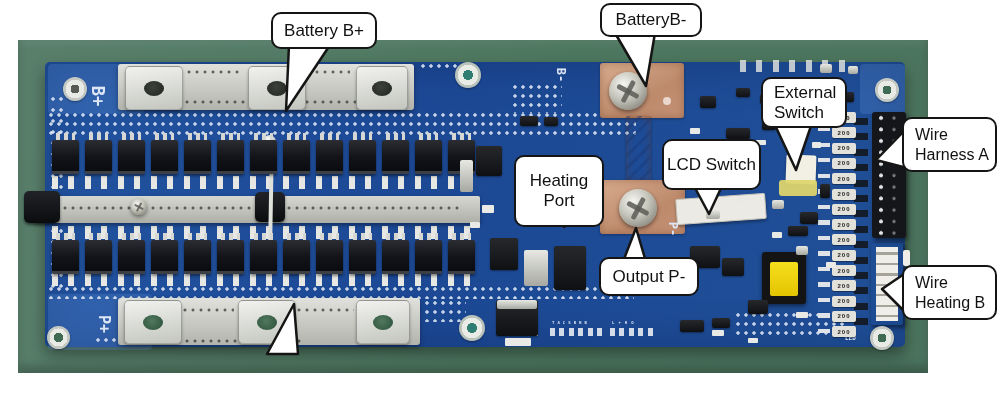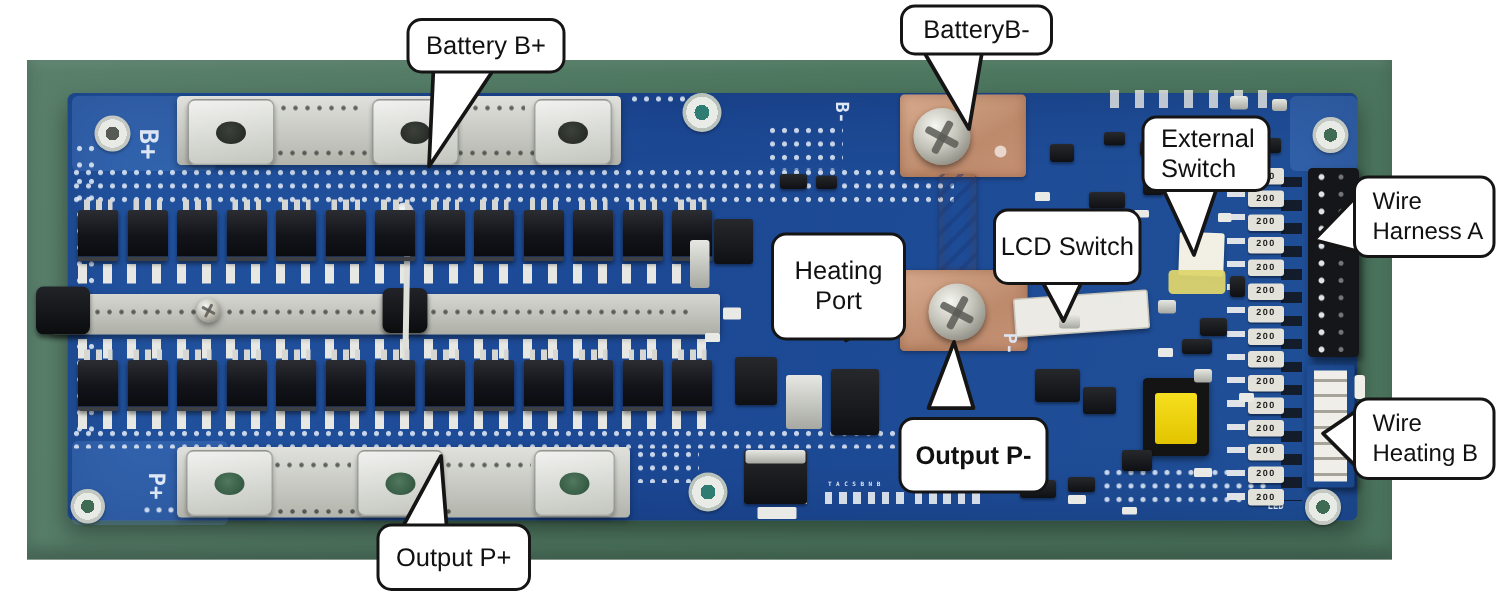--- a/index.html
+++ b/index.html
@@ -187,25 +187,22 @@
     </div>
   <div class="callout left" style="left:761px;top:77px;width:86px;height:51px;font-size:17px;">
     <span>External Switch</span>
     </div>
   <div class="callout" style="left:479px;top:155px;width:90px;height:72px;margin-left:35px;">
     <span>Heating Port</span>
     </div>
   <div class="callout" style="left:662px;top:139px;width:99px;height:51px;">
     <span>LCD Switch</span>
     </div>
-  <div class="callout" style="left:599px;top:278px;width:100px;height:51px;font-weight:bold;">
+  <div class="callout" style="left:599px;top:257px;width:100px;height:39px;">
     <span>Output P-</span>
-    </div>
-  <div class="callout" style="left:251px;top:349px;width:103px;height:45px;">
-    <span>Output P+</span>
     </div>
   <div class="callout left" style="left:902px;top:265px;width:95px;height:55px;">
     <span>Wire Heating B</span>
     </div>
 
 <div class="fet" style="left: 52px; top: 140px;"></div>
     <div class="fet" style="left: 85px; top: 140px;"></div>
     <div class="fet" style="left: 118px; top: 140px;"></div>
     <div class="fet" style="left: 151px; top: 140px;"></div>
     <div class="fet" style="left: 184px; top: 140px;"></div>

